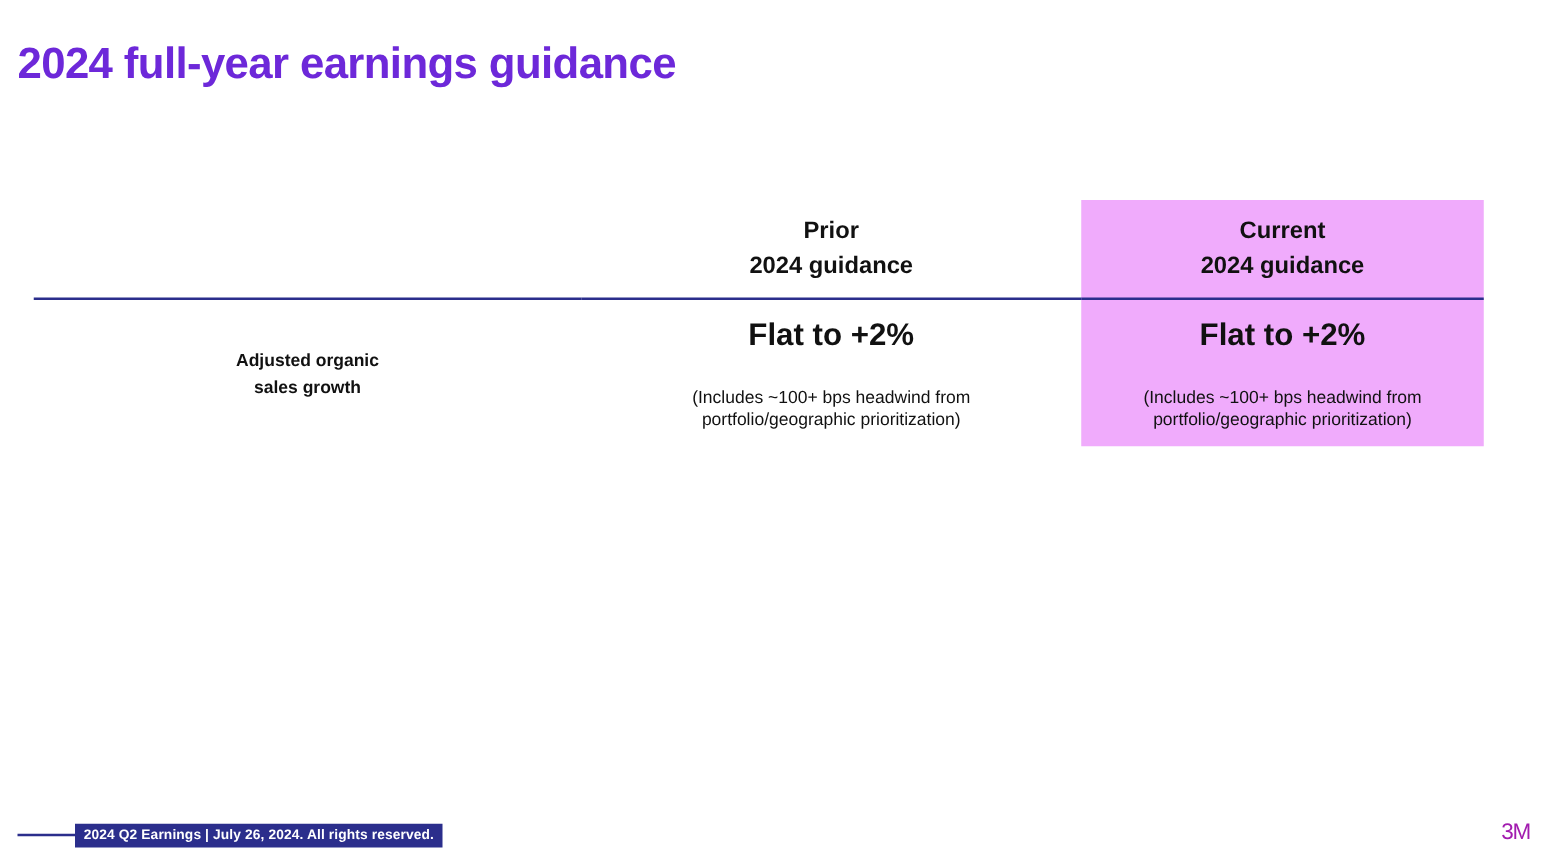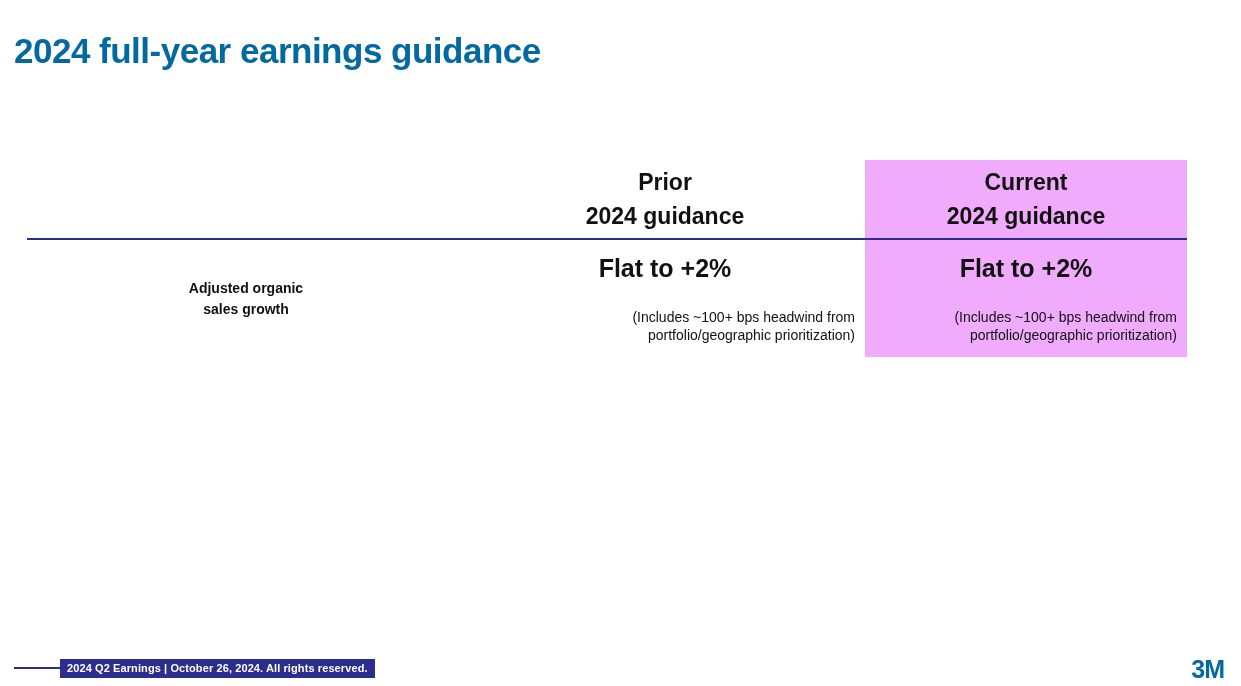--- a/index.html
+++ b/index.html
@@ -21,21 +21,21 @@
     inset: 0;
   }
 
   .page-title {
     position: absolute;
     left: 14px;
     top: 8px;
     font-size: 35px;
     font-weight: bold;
     letter-spacing: -0.5px;
-    color: #0369a1;
+    color: #6d28d9;
     white-space: nowrap;
   }
 
   
   .table-wrap {
     position: absolute;
     left: 27px;
     top: 160px;
     width: 1160px;
   }
@@ -57,21 +57,21 @@
   th, td {
     padding: 0;
     vertical-align: middle;
   }
 
   
   tr.head th {
     height: 78px;
     border: none;
     font-weight: bold;
-    font-size: 23px;
+    font-size: 19px;
     line-height: 1.5;
     text-align: center;
     color: #111111;
   }
   tr.head th.label-col { }
 
   
   tr.row td {
     border-top: 2.5px solid #2b2e8c;
     text-align: center;
@@ -96,21 +96,20 @@
     padding: 12px 10px;
   }
 
   td.value-cell .note {
     display: block;
     font-weight: normal;
     font-size: 14px;
     line-height: 1.35;
     margin-top: 23px;
     color: #111111;
-    text-align: right;
   }
 
   tr.r1 td { height: 86px; }
   tr.r2 td { height: 84px; }
   tr.r3 td { height: 84px; }
 
   
   td.label-cell { border-top: 2.5px solid #2b2e8c; }
 
   
@@ -131,23 +130,23 @@
     font-size: 11px;
     font-weight: bold;
     padding: 3px 7px 4px 7px;
     white-space: nowrap;
     letter-spacing: 0.1px;
   }
   .logo {
     position: absolute;
     right: 17px;
     top: 655px;
-    color: #0369a1;
-    font-size: 25px;
-    font-weight: bold;
+    color: #a21caf;
+    font-size: 18px;
+    font-weight: normal;
     letter-spacing: -1px;
   }
 </style>
 </head>
 <body>
 
 <div class="slide">
 
   <h1 class="page-title">2024 full-year earnings guidance</h1>
 
@@ -192,16 +191,16 @@
             </span>
           </td>
         </tr>
 
 
       </tbody>
     </table>
   </div>
 
   <div class="footer-rule"></div>
-  <div class="footer-tag">2024 Q2 Earnings | October 26, 2024. All rights reserved.</div>
+  <div class="footer-tag">2024 Q2 Earnings | July 26, 2024. All rights reserved.</div>
   <div class="logo">3M</div>
 
 </div>
 
 </body></html>

